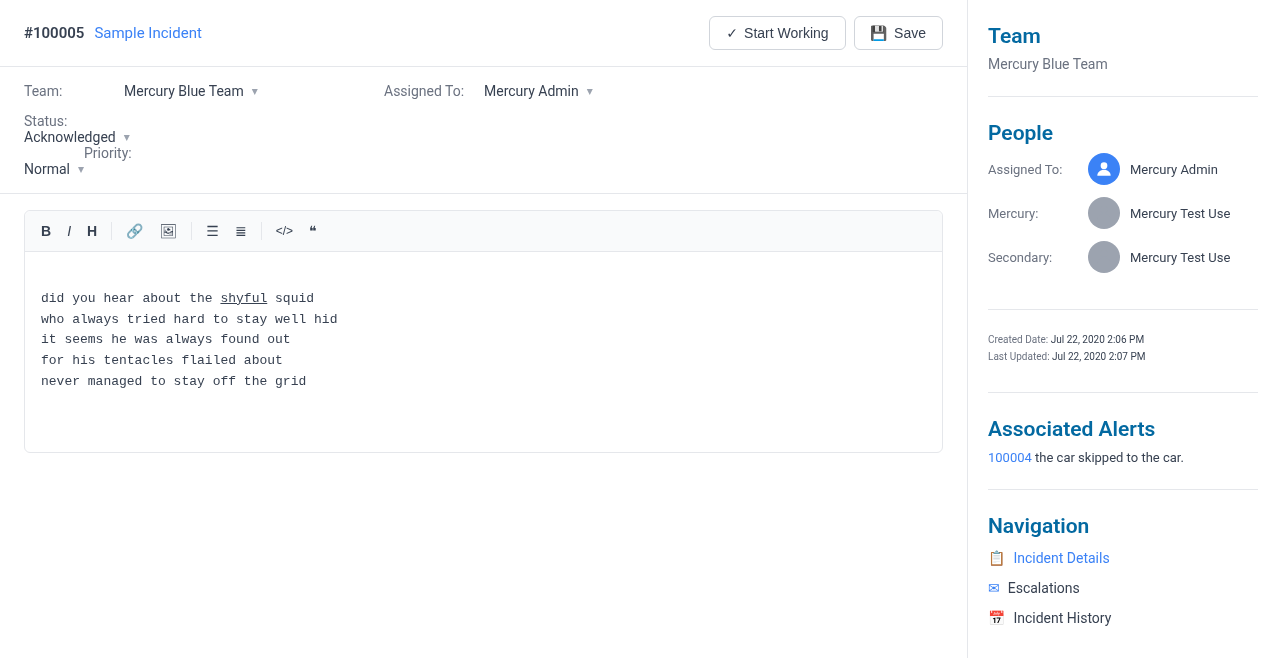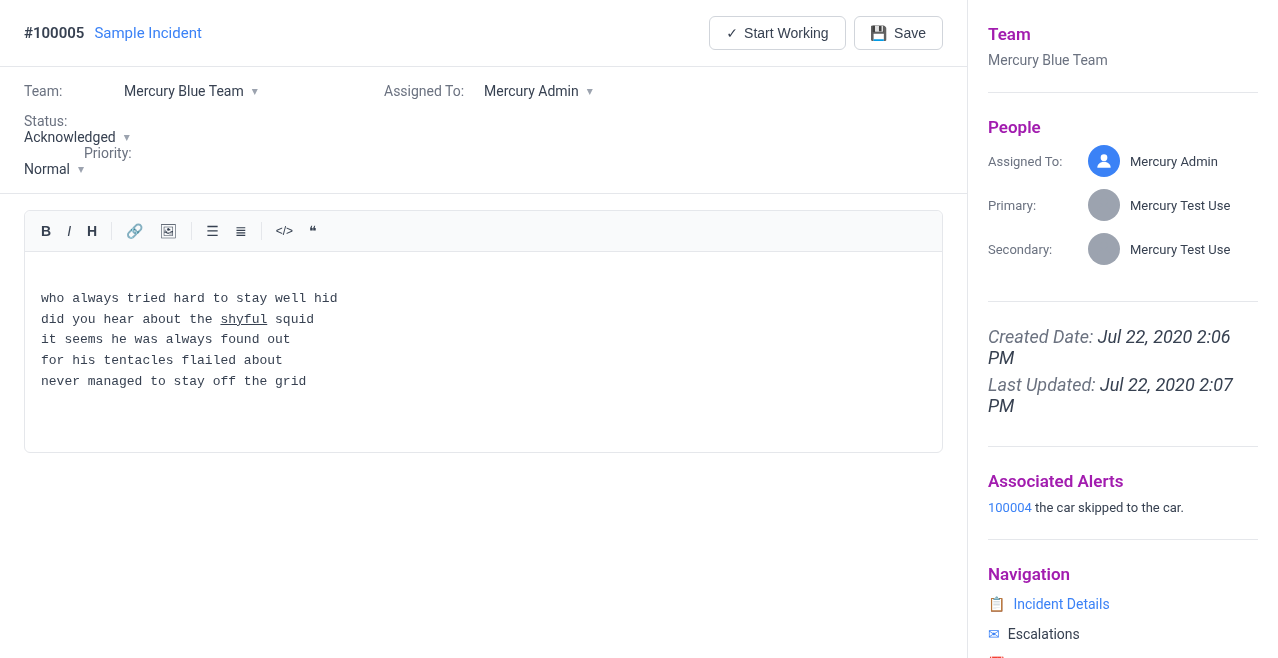--- a/index.html
+++ b/index.html
@@ -152,23 +152,23 @@
     
     .sidebar-section {
       margin-bottom: 24px;
       padding-bottom: 24px;
       border-bottom: 1px solid #e5e7eb;
     }
     .sidebar-section:last-child {
       border-bottom: none;
     }
     .sidebar-section-title {
-      font-size: 17px;
+      font-size: 21px;
       font-weight: 600;
-      color: #a21caf;
+      color: #0369a1;
       margin-bottom: 8px;
     }
     .sidebar-team-name {
       color: #6b7280;
       font-size: 14px;
     }
 
     
     .people-row {
       display: flex;
@@ -197,24 +197,23 @@
     .avatar-blue {
       background: #3b82f6;
     }
     .people-name {
       font-size: 13px;
       color: #374151;
     }
 
     
     .date-row {
-      font-size: 18px;
+      font-size: 10px;
       color: #374151;
       margin-bottom: 6px;
-      font-style: italic;
     }
     .date-label {
       color: #6b7280;
     }
 
     
     .alert-link {
       color: #3b82f6;
       text-decoration: none;
       font-size: 13px;
@@ -306,24 +305,24 @@
         <button class="toolbar-btn" style="font-weight:normal">🖼</button>
         <div class="toolbar-sep"></div>
         <button class="toolbar-btn" style="font-weight:normal">☰</button>
         <button class="toolbar-btn" style="font-weight:normal">≣</button>
         <div class="toolbar-sep"></div>
         <button class="toolbar-btn" style="font-weight:normal; font-size:12px">&lt;/&gt;</button>
         <button class="toolbar-btn" style="font-weight:normal">❝</button>
       </div>
       <div class="editor-content">
         <br>
-        <div class="poem-body">who always tried hard to stay well hid</div>
         <div class="poem-body">
           <span>did you hear about the </span><span class="underline-word">shyful</span><span> squid</span>
         </div>
+        <div class="poem-body">who always tried hard to stay well hid</div>
         <div class="poem-body">it seems he was always found out</div>
         <div class="poem-body">for his tentacles flailed about</div>
         <div class="poem-body">never managed to stay off the grid</div>
       </div>
     </div>
   </div>
 
   <div class="sidebar">
 
     <div class="sidebar-section">
@@ -337,21 +336,21 @@
         <span class="people-label">Assigned To:</span>
         <div class="avatar avatar-blue">
           <svg width="20" height="20" viewBox="0 0 24 24" fill="white">
             <circle cx="12" cy="8" r="4"></circle>
             <path d="M4 20c0-4 3.6-7 8-7s8 3 8 7"></path>
           </svg>
         </div>
         <span class="people-name">Mercury Admin</span>
       </div>
       <div class="people-row">
-        <span class="people-label">Primary:</span>
+        <span class="people-label">Mercury:</span>
         <div class="avatar">
           <svg width="20" height="20" viewBox="0 0 24 24" fill="#9ca3af">
             <circle cx="12" cy="8" r="4"></circle>
             <path d="M4 20c0-4 3.6-7 8-7s8 3 8 7"></path>
           </svg>
         </div>
         <span class="people-name">Mercury Test Use</span>
       </div>
       <div class="people-row">
         <span class="people-label">Secondary:</span>

